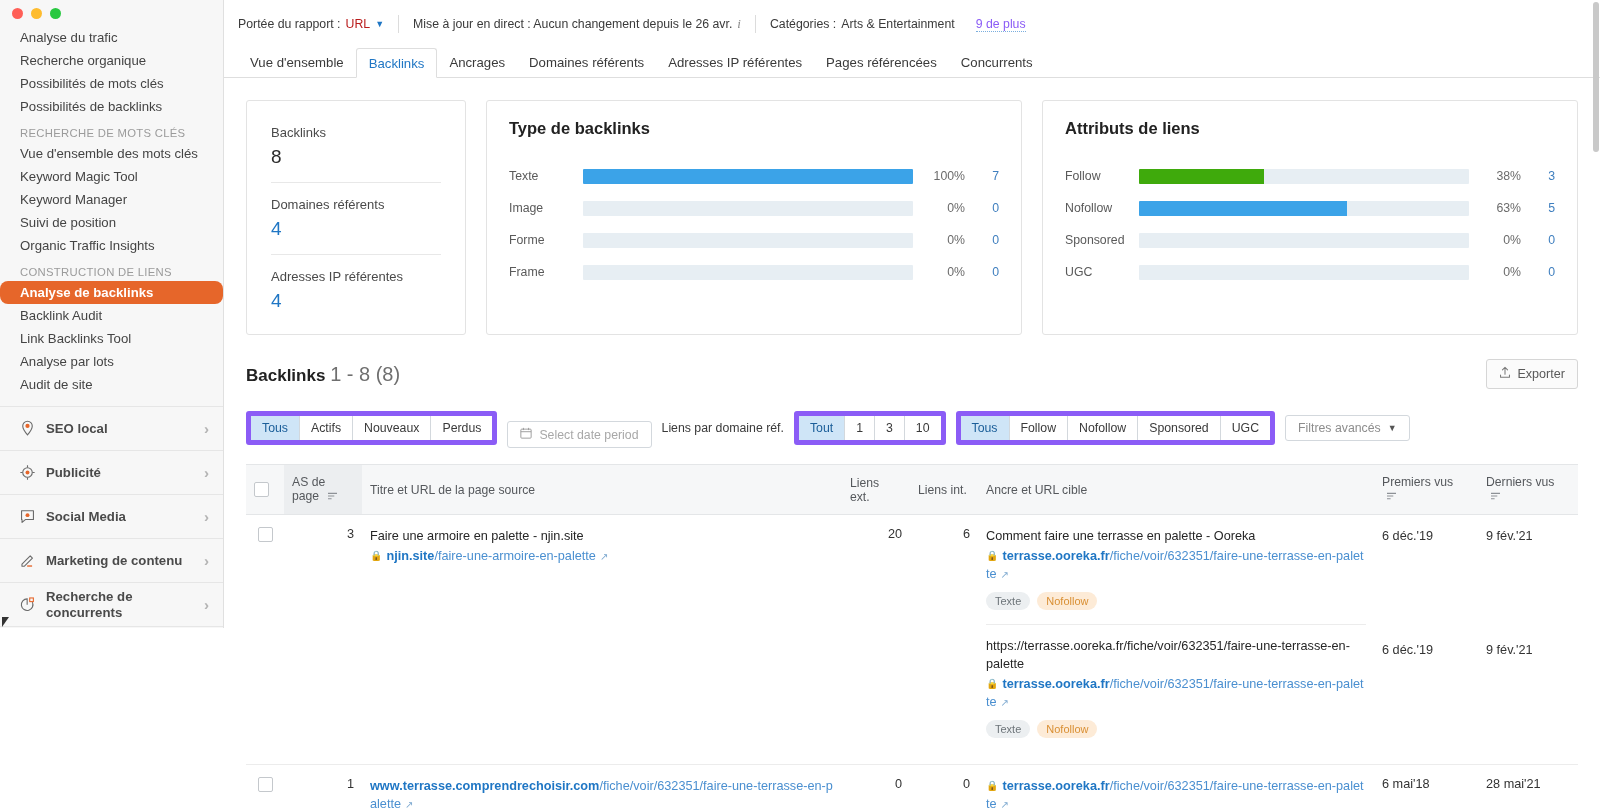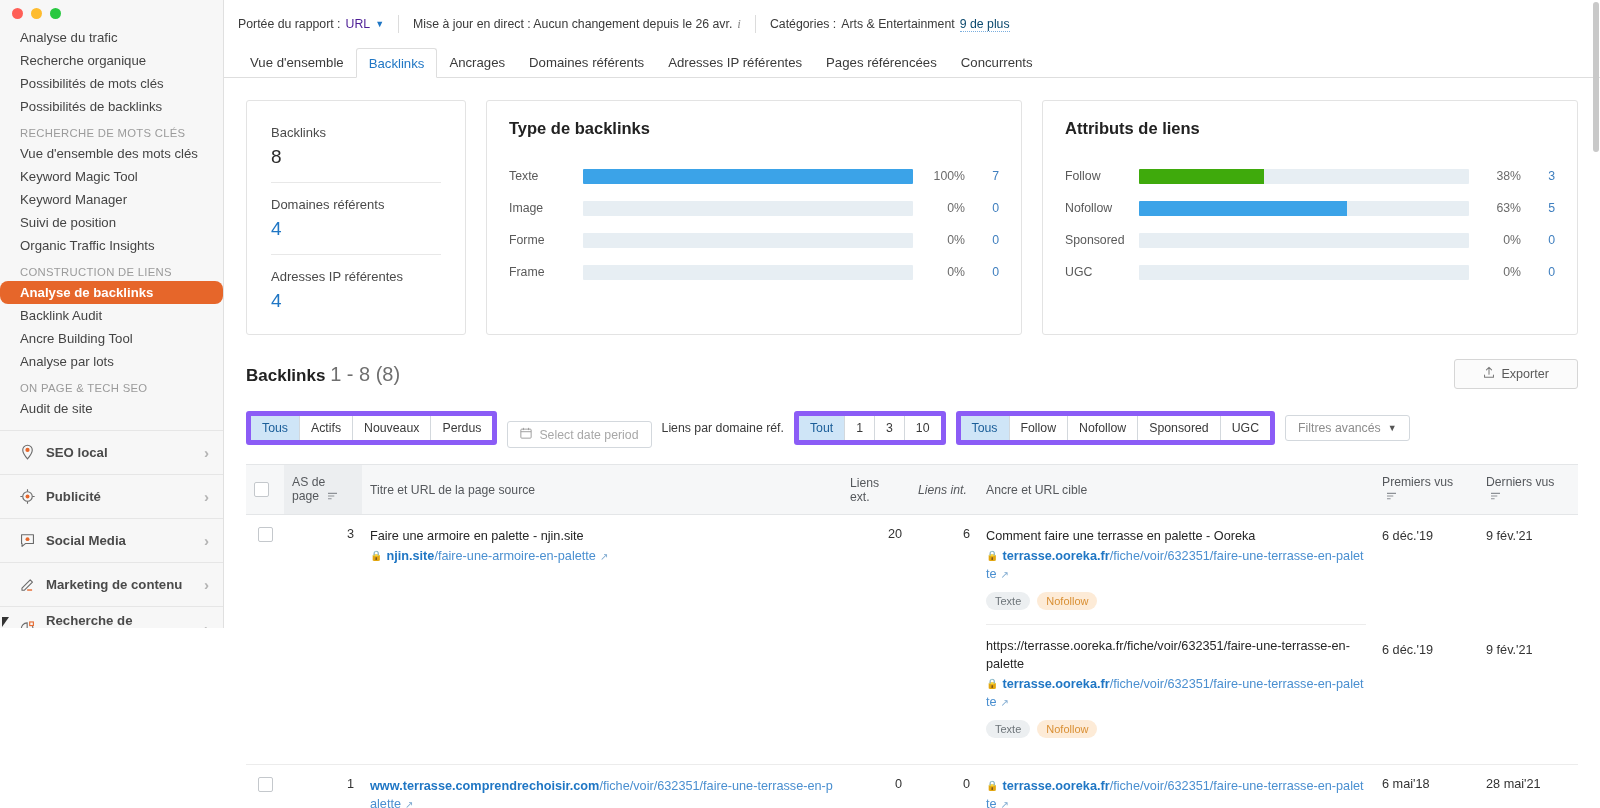--- a/index.html
+++ b/index.html
@@ -56,27 +56,27 @@
   .main { flex: 1; height: 808px; position: relative; background: #fff; overflow: hidden; }
 
   .scope-bar {
     display: flex; align-items: center; height: 48px;
     padding-left: 14px; font-size: 12.3px; color: #3a3a3a;
     gap: 0;
   }
   .scope-seg { display: flex; align-items: center; padding: 0 14px; gap: 5px; white-space: nowrap; }
   .scope-seg:first-child { padding-left: 0; }
   .vline { width: 1px; height: 18px; background: #dcdcdc; }
-  .blue { color: #4c1d95; cursor: pointer; }
+  .blue { color: #b91c1c; cursor: pointer; }
   .caret { color: #1f76c4; font-size: 9px; }
   .info-i {
     display: inline-block; font-style: italic; font-family: "Liberation Serif", serif;
     color: #8a8a8a; font-size: 13px; cursor: pointer;
   }
-  .dotted-link { color: #0c4a6e; border-bottom: 1px dotted #7aaede; cursor: pointer; }
+  .dotted-link { color: #8b5cf6; border-bottom: 1px dotted #7aaede; cursor: pointer; margin-left: 16px; }
 
   .tabs { display: flex; align-items: flex-end; height: 30px; padding-left: 14px; border-bottom: 1px solid #dedede; }
   .tab {
     padding: 0 12px; height: 29px; line-height: 29px;
     font-size: 13.2px; color: #3a3a3a; cursor: pointer; white-space: nowrap;
   }
   .tab.active {
     color: #1f76c4; background: #fff;
     border: 1px solid #dedede; border-bottom: 1px solid #fff;
     border-radius: 3px 3px 0 0; margin-bottom: -1px; height: 30px; line-height: 29px;
@@ -101,21 +101,21 @@
   .bar-cnt { width: 34px; text-align: right; color: #3f7fbf; flex: 0 0 34px; }
 
   
   .sec { padding: 24px 22px 0 22px; }
   .sec-head { display: flex; align-items: center; justify-content: space-between; }
   .sec-title { font-size: 17px; color: #222; font-weight: bold; }
   .sec-title .rng { font-weight: normal; color: #6f6f6f; font-size: 20px; }
   .export-btn {
     display: flex; align-items: center; gap: 6px;
     border: 1px solid #d6d6d6; border-radius: 3px; background: #fbfbfb;
-    padding: 6px 28px; font-size: 12.6px; color: #5a5a5a; cursor: pointer;
+    padding: 6px 12px; font-size: 12.6px; color: #5a5a5a; cursor: pointer;
   }
 
   .filters { display: flex; align-items: center; gap: 10px; margin-top: 18px; flex-wrap: nowrap; }
   .bgroup { display: flex; border: 5px solid #8b5cf6; border-radius: 3px; overflow: hidden; }
   .bgroup .bi {
     padding: 5px 11px; font-size: 12.3px; color: #3a3a3a; background: #fff;
     border-right: 1px solid #d3d8dd; cursor: pointer; white-space: nowrap;
   }
   .bgroup .bi:last-child { border-right: none; }
   .bgroup .bi.sel { background: #cfe5f7; color: #1a5e99; }
@@ -135,21 +135,21 @@
   table.bl thead th {
     background: #f6f7f8; border-top: 1px solid #e4e6e8; border-bottom: 1px solid #e4e6e8;
     font-size: 12.2px; font-weight: normal; color: #55585c; text-align: left;
     padding: 10px 8px; vertical-align: middle;
   }
   table.bl thead th.sortable { background: #eceef0; }
   th.c-chk { width: 38px; text-align: center; }
   th.c-as  { width: 78px; text-align: right; padding-right: 14px; }
   th.c-src { width: 480px; }
   th.c-ext { width: 68px; text-align: right; }
-  th.c-int { width: 68px; text-align: right; font-style: italic; }
+  th.c-int { width: 68px; text-align: right; }
   th.c-anc { width: auto; }
   th.c-fst { width: 104px; }
   th.c-lst { width: 100px; }
 
   table.bl tbody td {
     border-bottom: 1px solid #ececec; padding: 12px 8px;
     font-size: 12.7px; color: #333; vertical-align: top;
   }
   td.c-chk { text-align: center; }
   td.c-as { text-align: right; padding-right: 14px; color: #3a3a3a; }
@@ -205,24 +205,23 @@
   <div class="nav-head">RECHERCHE DE MOTS CLÉS</div>
   <div class="nav-item">Vue d'ensemble des mots clés</div>
   <div class="nav-item">Keyword Magic Tool</div>
   <div class="nav-item">Keyword Manager</div>
   <div class="nav-item">Suivi de position</div>
   <div class="nav-item">Organic Traffic Insights</div>
 
   <div class="nav-head">CONSTRUCTION DE LIENS</div>
   <div class="nav-item active">Analyse de backlinks</div>
   <div class="nav-item">Backlink Audit</div>
-  <div class="nav-item">Ancre Building Tool</div>
+  <div class="nav-item">Link Backlinks Tool</div>
   <div class="nav-item">Analyse par lots</div>
 
-  <div class="nav-head">ON PAGE &amp; TECH SEO</div>
   <div class="nav-item">Audit de site</div>
   <div class="nav-sep"></div>
 
   <div class="grp-item">
     <span class="grp-icon">
       <svg width="17" height="17" viewBox="0 0 20 20">
           <path d="M10 1.5c-3.1 0-5.6 2.5-5.6 5.6 0 4 5.6 10.4 5.6 10.4s5.6-6.4 5.6-10.4c0-3.1-2.5-5.6-5.6-5.6z" fill="none" stroke="#6b6b6b" stroke-width="1.3"></path>
           <circle cx="10" cy="7" r="2.5" fill="#e6662a"></circle>
         </svg>
     </span>

